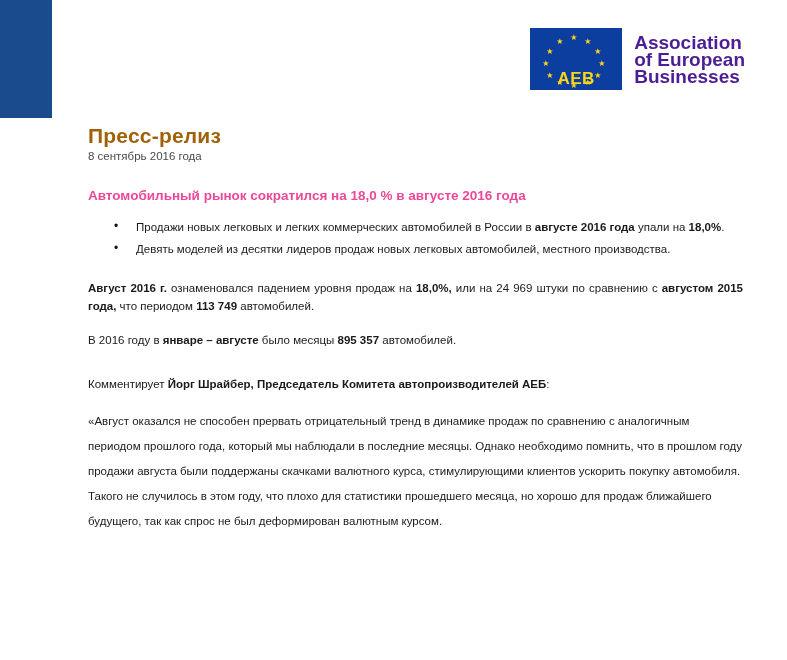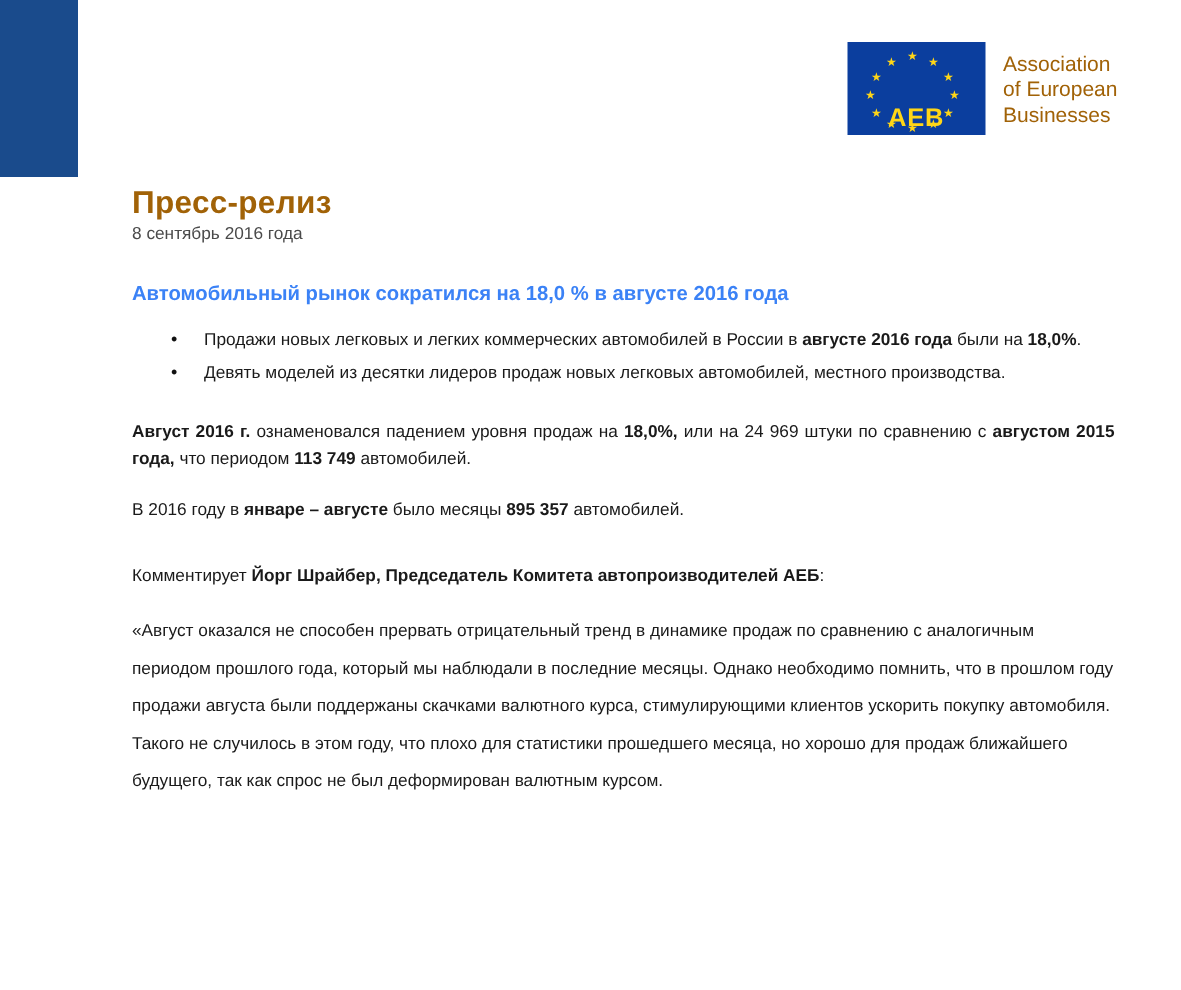--- a/index.html
+++ b/index.html
@@ -59,24 +59,25 @@
     font-family: "Liberation Sans", sans-serif;
     margin-top: 20px;
   }
   .logo-flag .star {
     position: absolute;
     color: #ffd617;
     font-size: 8px;
     line-height: 8px;
   }
   .logo-words {
-    font-size: 14px;
+    font-size: 19px;
     line-height: 17px;
-    color: #a16207;
+    color: #4c1d95;
     font-family: "Liberation Sans", sans-serif;
+    font-weight: bold;
   }
   .logo-words div {
     white-space: nowrap;
   }
 
   
   .doc {
     padding: 0 44px 0 88px;
     box-sizing: border-box;
   }
@@ -89,21 +90,21 @@
   }
   .subtitle {
     font-size: 11.5px;
     color: #4a4a4a;
     margin: 0 0 26px 0;
   }
   .headline {
     font-size: 13.5px;
     font-weight: bold;
     margin: 0 0 16px 0;
-    color: #3b82f6;
+    color: #ec4899;
   }
 
   ul.bullets {
     margin: 0 0 22px 0;
     padding-left: 48px;
     list-style: none;
   }
   ul.bullets li {
     position: relative;
     font-size: 11.5px;
@@ -166,21 +167,21 @@
 </div>
 
 <div class="doc">
   <h1 class="title">Пресс-релиз</h1>
   <div class="subtitle">8 сентябрь 2016 года</div>
 
   <div class="headline">Автомобильный рынок сократился на 18,0 % в августе 2016 года</div>
 
   <ul class="bullets">
     <li>
-      <span>Продажи новых легковых и легких коммерческих автомобилей в России в </span><span class="b">августе 2016 года</span><span> были на </span><span class="b">18,0%</span><span>.</span>
+      <span>Продажи новых легковых и легких коммерческих автомобилей в России в </span><span class="b">августе 2016 года</span><span> упали на </span><span class="b">18,0%</span><span>.</span>
     </li>
     <li>
       <span>Девять моделей из десятки лидеров продаж новых легковых автомобилей, местного производства.</span>
     </li>
   </ul>
 
   <p class="para">
     <span class="b">Август 2016 г.</span><span> ознаменовался падением уровня продаж на </span><span class="b">18,0%,</span><span> или на 24 969 штуки по сравнению с </span><span class="b">августом 2015 года,</span><span> что периодом </span><span class="b">113 749</span><span> автомобилей.</span>
   </p>
 

